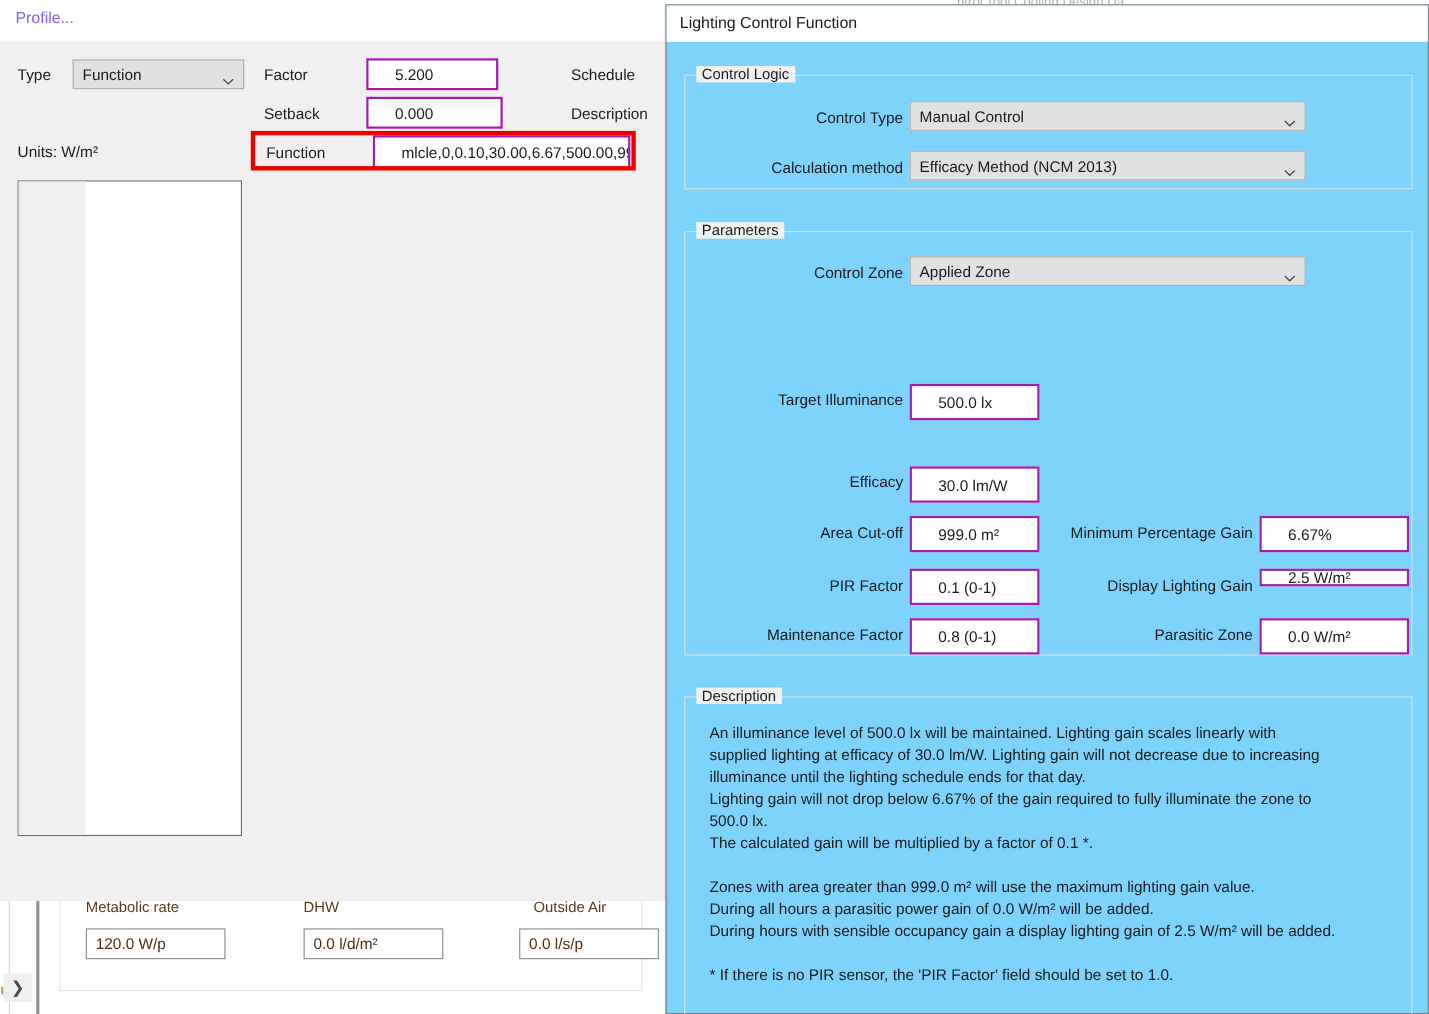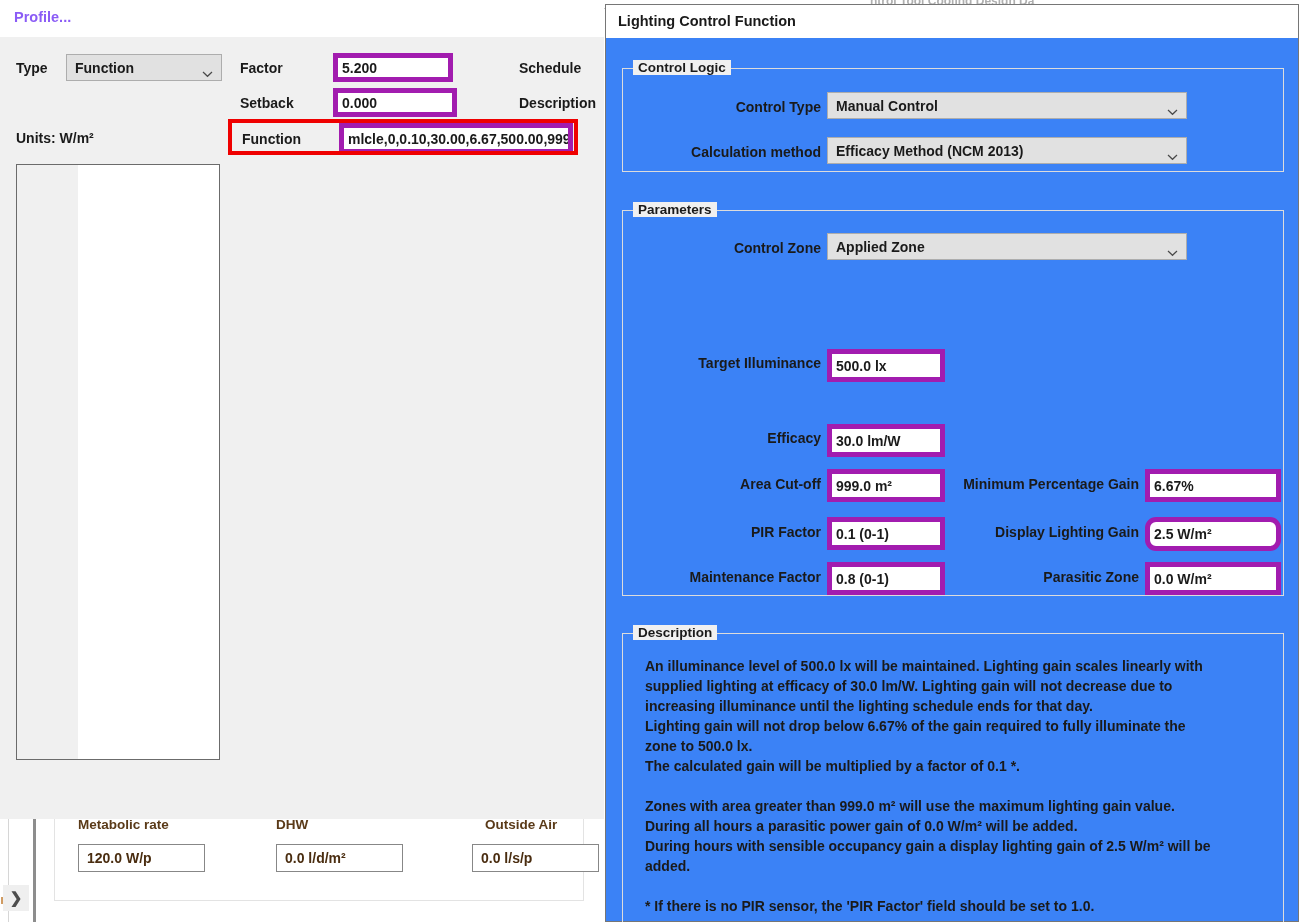--- a/index.html
+++ b/index.html
@@ -6,21 +6,21 @@
   html, body {
     margin: 0; padding: 0;
     width: 1299px; height: 922px;
     overflow: hidden;
     background: #ffffff;
     font-family: "Liberation Sans", sans-serif;
     font-size: 14px;
     color: #1a1a1a;
   }
 
-  #root { position: relative; width: 1299px; height: 922px; font-weight: bold; }
+  #root { position: relative; width: 1299px; height: 922px; }
 
   
   .bg-app {
     position: absolute; left: 0; top: 0; width: 1299px; height: 922px;
     background: #ffffff;
   }
   .bg-topstrip {
     position: absolute; left: 0; top: 0; width: 1299px; height: 9px;
     background: #ffffff; overflow: hidden;
   }
@@ -93,22 +93,22 @@
   .combo {
     position: absolute; background: #e1e1e1; border: 1px solid #adadad;
     display: flex; align-items: center; padding-left: 8px;
     font-size: 14px; color: #1a1a1a;
   }
   .combo .chev {
     position: absolute; right: 8px; top: 50%; transform: translateY(-50%);
     width: 11px; height: 7px;
   }
   .txtbox {
-    position: absolute; background: #ffffff; border: 5px solid #a21caf;
-    display: flex; align-items: center; padding-left: 4px;
+    position: absolute; background: #ffffff; border: 2px solid #a21caf;
+    display: flex; align-items: center; padding-left: 24px;
     font-size: 14px; color: #1a1a1a; overflow: hidden; white-space: nowrap;
   }
   .fnlabel-cell {
     position: absolute; background: #f0f0f0;
     display: flex; align-items: center; padding-left: 8px;
     font-size: 14px; color: #1a1a1a;
   }
 
   
   .redbox {
@@ -121,21 +121,21 @@
     background: #ffffff; border: 1px solid #6b6b6b;
   }
   .chart-gutter {
     position: absolute; left: 0; top: 0; width: 61px; height: 100%;
     background: #f0f0f0;
   }
 
   
   .dialog {
     position: absolute; left: 605px; top: 4px; width: 694px; height: 918px;
-    background: #3b82f6; border: 1px solid #767676;
+    background: #7dd3fc; border: 1px solid #767676;
   }
   .dlg-titlebar {
     position: absolute; left: 0; top: 0; width: 692px; height: 33px;
     background: #ffffff;
   }
   .dlg-title {
     position: absolute; left: 12px; top: 8px;
     font-size: 14.5px; color: #1a1a1a;
   }
 
@@ -297,21 +297,21 @@
       <div class="txtbox" style="left:204px; top:213px; width:118px; height:33px;">30.0 lm/W</div>
 
       <div class="rlabel" style="left:20px; top:265px; width:178px;">Area Cut-off</div>
       <div class="txtbox" style="left:204px; top:258px; width:118px; height:33px;">999.0 m²</div>
       <div class="rlabel" style="left:330px; top:265px; width:186px;">Minimum Percentage Gain</div>
       <div class="txtbox" style="left:522px; top:258px; width:136px; height:33px;">6.67%</div>
 
       <div class="rlabel" style="left:20px; top:313px; width:178px;">PIR Factor</div>
       <div class="txtbox" style="left:204px; top:306px; width:118px; height:33px;">0.1 (0-1)</div>
       <div class="rlabel" style="left:330px; top:313px; width:186px;">Display Lighting Gain</div>
-      <div class="txtbox" style="left:522px; top:306px; width:136px; height:34px;border-radius:11px;">2.5 W/m²</div>
+      <div class="txtbox" style="left:522px; top:306px; width:136px; height:16px;">2.5 W/m²</div>
 
       <div class="rlabel" style="left:20px; top:358px; width:178px;">Maintenance Factor</div>
       <div class="txtbox" style="left:204px; top:351px; width:118px; height:33px;">0.8 (0-1)</div>
       <div class="rlabel" style="left:330px; top:358px; width:186px;">Parasitic Zone</div>
       <div class="txtbox" style="left:522px; top:351px; width:136px; height:33px;">0.0 W/m²</div>
     </div>
 
     <div class="groupbox" style="left:16px; top:628px; width:662px; height:290px;">
       <div class="gb-legend">Description</div>
       <div class="desc-text">An illuminance level of 500.0 lx will be maintained. Lighting gain scales linearly with supplied lighting at efficacy of 30.0 lm/W. Lighting gain will not decrease due to increasing illuminance until the lighting schedule ends for that day.

